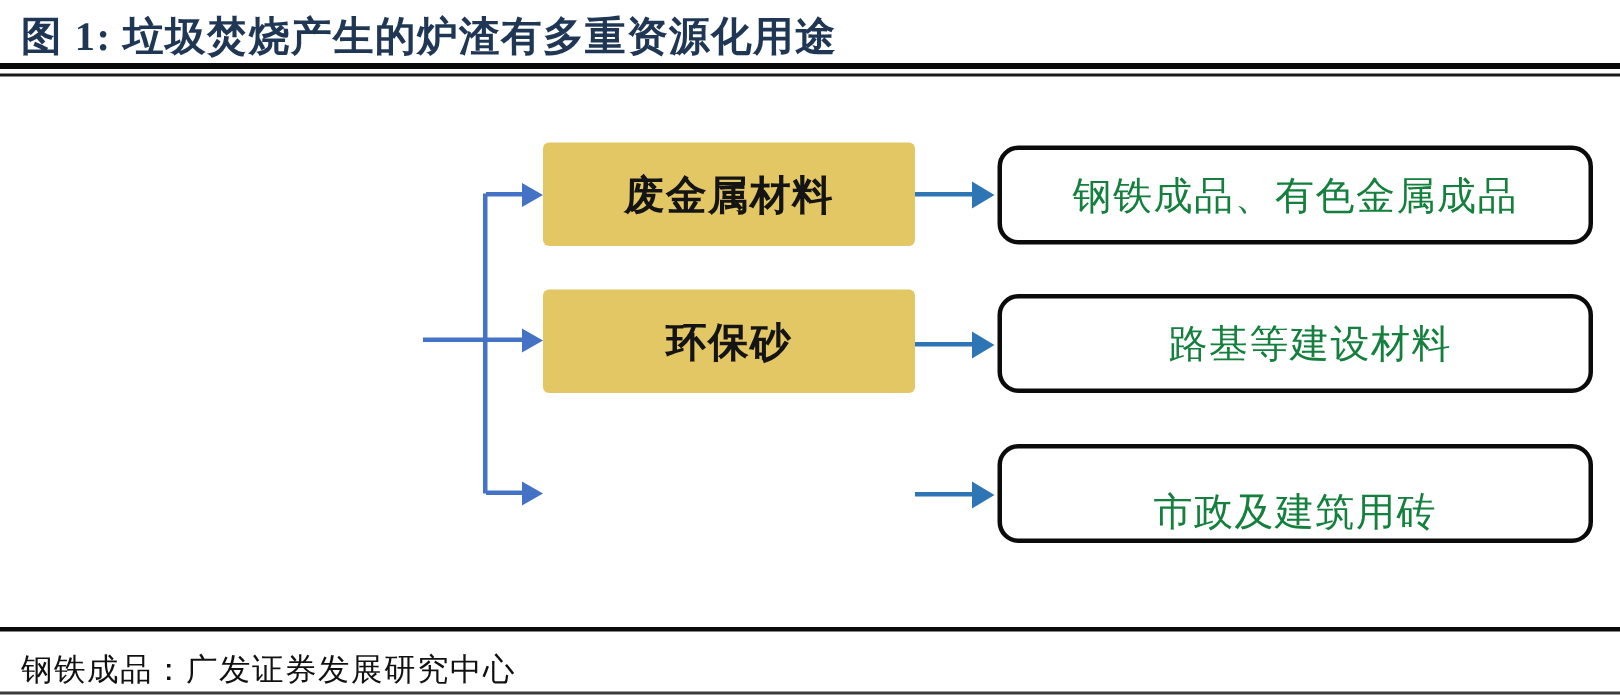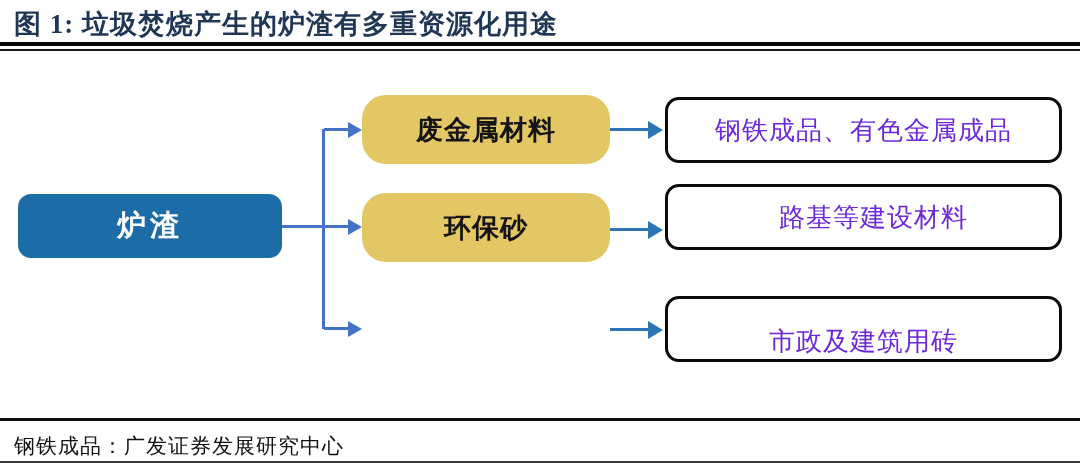--- a/index.html
+++ b/index.html
@@ -59,42 +59,42 @@
     color: #ffffff;
     font-size: 29px;
     font-weight: bold;
     letter-spacing: 4px;
   }
   .category-node {
     left: 362px;
     width: 248px;
     height: 69px;
     background: #E3C765;
-    border-radius: 24px;
+    border-radius: 4px;
     color: #141414;
     font-size: 27px;
     font-weight: bold;
     letter-spacing: 1px;
   }
   .outcome-node {
     left: 665px;
     width: 397px;
     height: 66px;
     background: #ffffff;
     border: 3px solid #0b0b0b;
     border-radius: 14px;
-    color: #6d28d9;
+    color: #15803d;
     font-size: 26px;
     letter-spacing: 1px;
   }
   .cat-row-0 { top: 95px; }
   .cat-row-1 { top: 193px; }
   .cat-row-2 { top: 293px; }
   .out-row-0 { top: 97px; }
-  .out-row-1 { top: 184px; padding-left: 20px; }
+  .out-row-1 { top: 196px; padding-left: 20px; }
   .out-row-2 { top: 296px; align-items: flex-end; }
   
   .line { position: absolute; }
   .h-root {
     left: 282px; top: 225px; width: 42px; height: 3px; background: #4472C4;
   }
   .v-branch {
     left: 322px; top: 129px; width: 3px; height: 200px; background: #4472C4;
   }
   .h-left   { height: 3px; background: #4472C4; left: 324px; width: 26px; }
@@ -150,23 +150,20 @@
 </style>
 </head>
 <body>
 
 <div class="canvas">
 
   <div class="fig-title">图 1:  垃圾焚烧产生的炉渣有多重资源化用途</div>
   <div class="title-rule-thick"></div>
   <div class="title-rule-thin"></div>
 
-  <div class="node root-node">
-    <span>炉渣</span>
-  </div>
 
   <div class="line h-root"></div>
   <div class="line v-branch"></div>
 
   <div class="line h-left h-left-0"></div>
   <div class="ah-left ah-left-0"></div>
   <div class="line h-left h-left-1"></div>
   <div class="ah-left ah-left-1"></div>
   <div class="line h-left h-left-2"></div>
   <div class="ah-left ah-left-2"></div>

